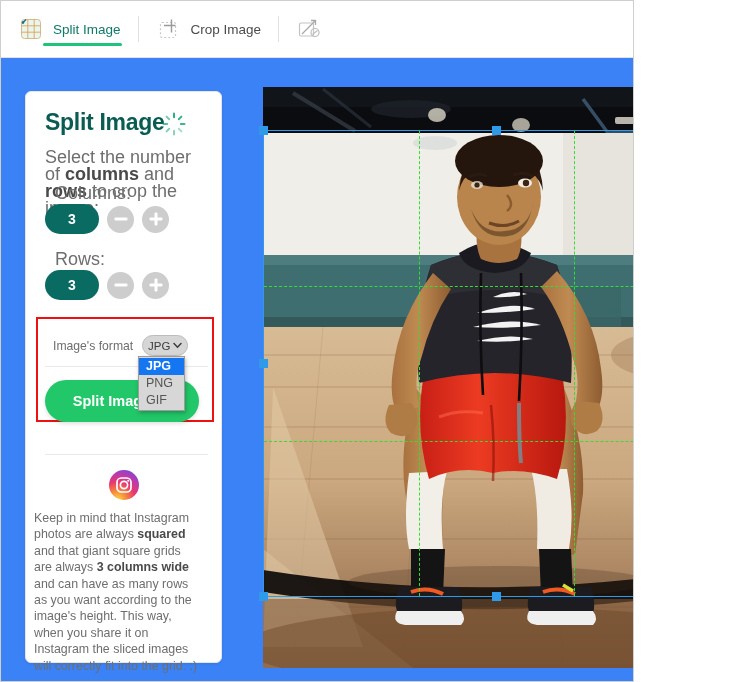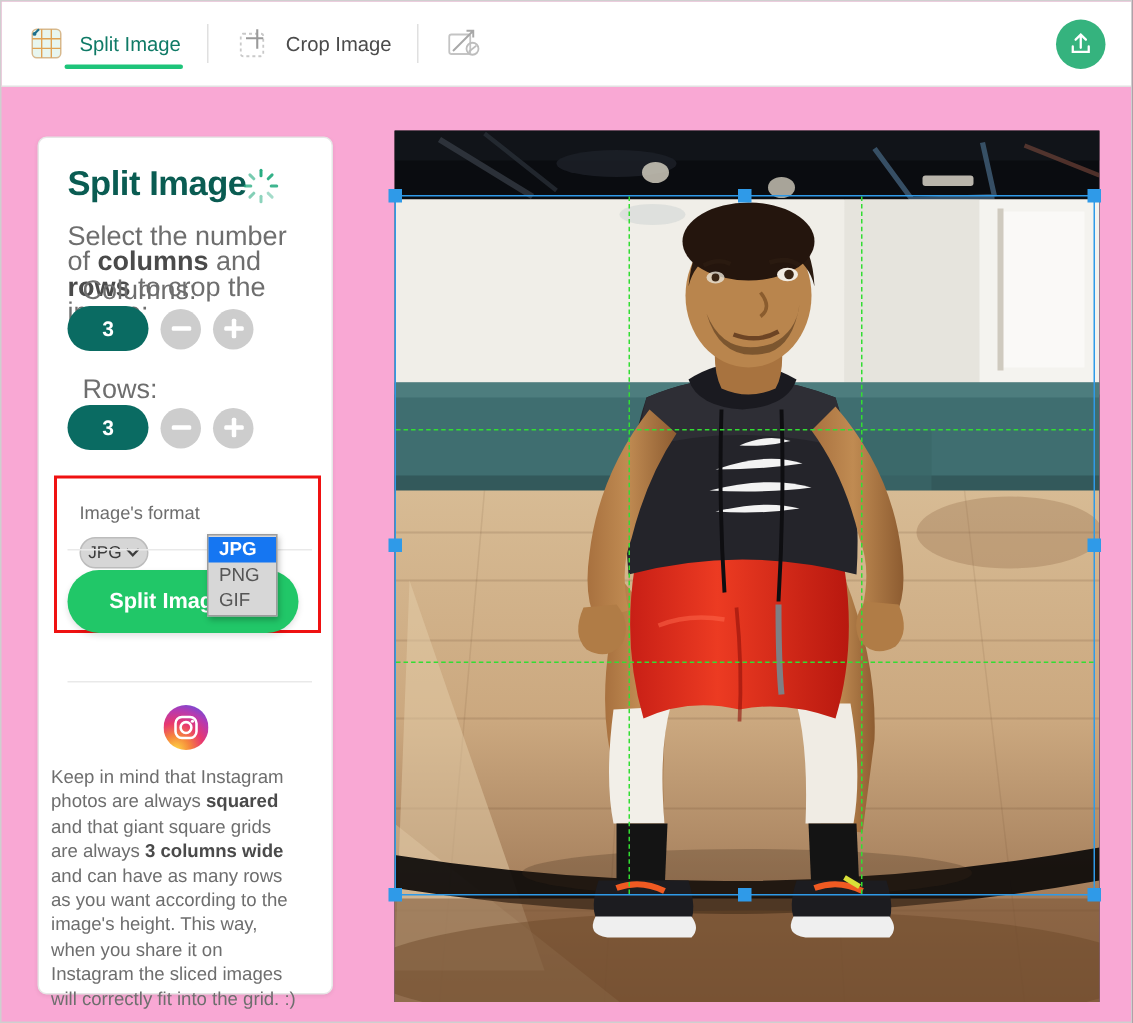--- a/index.html
+++ b/index.html
@@ -6,23 +6,23 @@
   html, body { margin:0; padding:0; }
   body {
     width:755px; height:682px;
     background:#ffffff;
     font-family:"Liberation Sans", sans-serif;
     overflow:hidden;
     position:relative;
   }
   #app {
     position:absolute; left:0; top:0;
-    width:755px; height:682px;
+    width:634px; height:682px;
     border:1px solid #cfcfcf;
-    background:#f9a8d4;
+    background:#3b82f6;
     overflow:hidden;
   }
 
   
   #toolbar {
     position:absolute; left:0; top:0;
     width:753px; height:57px;
     background:#ffffff;
     border-bottom:1px solid #e2e2e2;
     display:flex; align-items:center;
@@ -105,21 +105,21 @@
 
   
   #format-block {
     position:absolute; left:10px; top:225px;
     width:178px; height:105px;
     border:2px solid #ef1111;
     background:transparent;
   }
   #format-row {
     position:absolute; left:27px; top:243px;
-    display:flex; align-items:flex-start; gap:9px;flex-direction:column;
+    display:flex; align-items:center; gap:9px;
   }
   #format-label { font-size:12.2px; color:#6e6e6e; }
   #format-select {
     width:46px; height:21px; border-radius:11px;
     background:#d6d6d6; border:1px solid #bcbcbc;
     display:flex; align-items:center; justify-content:center; gap:3px;
     font-size:11.5px; color:#3c3c3c; cursor:pointer;
     position:relative;
   }
   #chevron-down-icon { display:block; }

